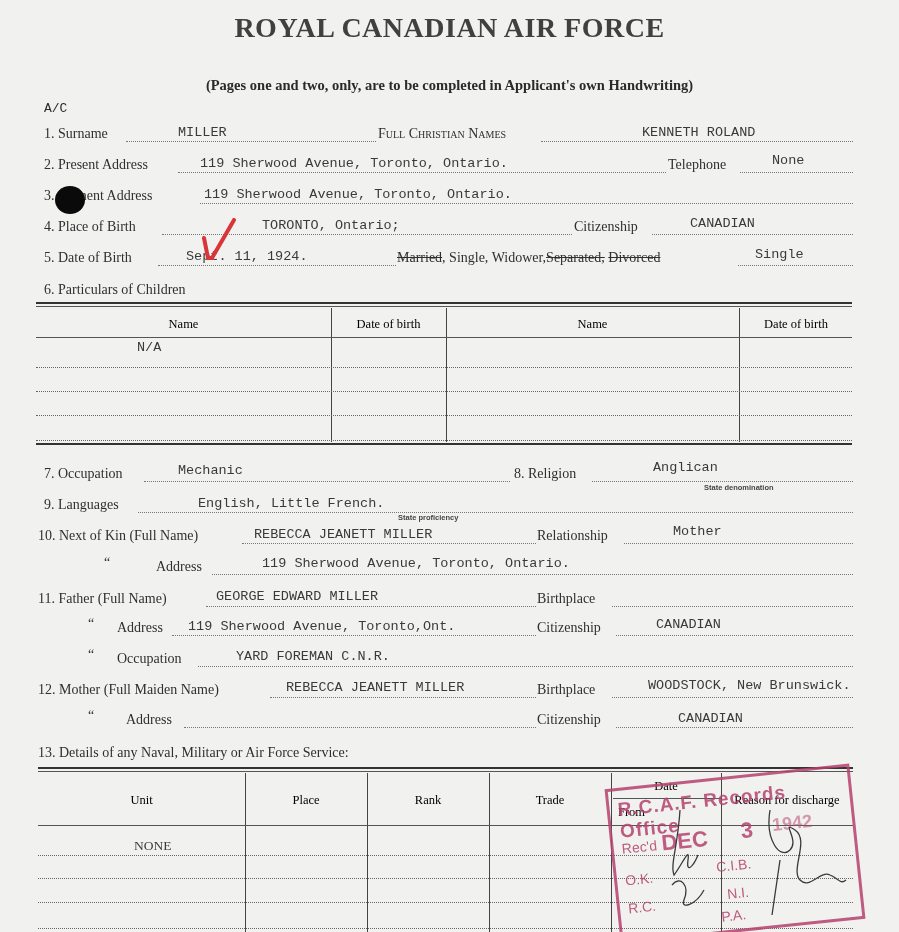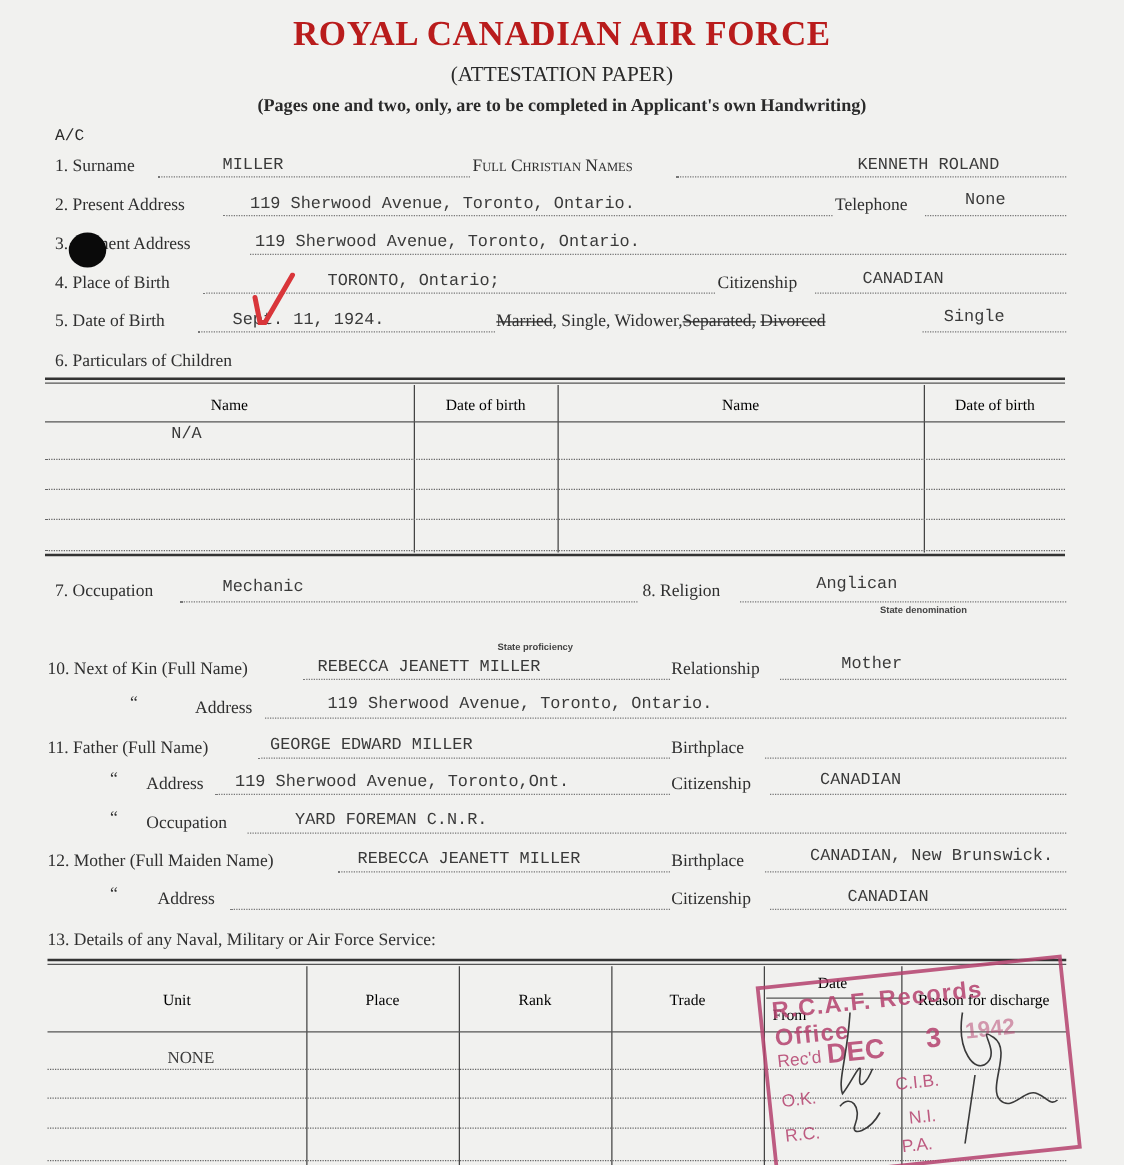--- a/index.html
+++ b/index.html
@@ -7,21 +7,21 @@
     width:899px; height:932px; overflow:hidden;
     background:#f1f1ef;
     font-family:"DejaVu Serif", "Liberation Serif", serif;
     color:#2a2a2a;
     position:relative;
   }
   .page { position:absolute; left:0; top:0; width:899px; height:932px; }
   .title {
     position:absolute; left:0; width:899px; text-align:center;
     top:12px; font-family:"Liberation Serif", serif; font-weight:bold;
-    font-size:28px; letter-spacing:0.5px; color:#b91c1c;
+    font-size:28px; letter-spacing:0.5px; color:#404040;
   }
   .subtitle {
     position:absolute; left:0; width:899px; text-align:center;
     top:50px; font-family:"Liberation Serif", serif; font-size:17px; color:#2a2a2a;
   }
   .instruction {
     position:absolute; left:0; width:899px; text-align:center;
     top:77px; font-family:"Liberation Serif", serif; font-size:14.5px; font-weight:bold; color:#2a2a2a;
   }
   .ac { position:absolute; left:44px; top:101px; font-family:"Liberation Mono", monospace; font-size:13px; }
@@ -80,31 +80,30 @@
   .stamp .s-ni { position:absolute; left:108px; top:106px; font-size:14px; }
   .stamp .s-pa { position:absolute; left:100px; top:128px; font-size:14px; }
   .sig { position:absolute; }
 </style>
 </head>
 <body>
 
 <div class="page">
 
   <div class="title">ROYAL CANADIAN AIR FORCE</div>
-  <div class="subtitle">(ATTESTATION PAPER)</div>
   <div class="instruction">(Pages one and two, only, are to be completed in Applicant's own Handwriting)</div>
   <div class="ac">A/C</div>
 
   <div class="row" style="top:122px;">
     <span class="lbl" style="left:44px;">1. Surname</span>
     <span class="dots" style="left:126px;width:250px;"></span>
     <span class="val" style="left:178px;">MILLER</span>
     <span class="lbl sc" style="left:378px;">Full Christian Names</span>
     <span class="dots" style="left:541px;width:312px;"></span>
-    <span class="val" style="left:642px;margin-left:44px;">KENNETH ROLAND</span>
+    <span class="val" style="left:642px;">KENNETH ROLAND</span>
   </div>
 
   <div class="row" style="top:153px;">
     <span class="lbl" style="left:44px;">2. Present Address</span>
     <span class="dots" style="left:178px;width:488px;"></span>
     <span class="val" style="left:200px;">119 Sherwood Avenue,  Toronto,  Ontario.</span>
     <span class="lbl" style="left:668px;">Telephone</span>
     <span class="dots" style="left:740px;width:113px;"></span>
     <span class="val" style="left:772px;bottom:7px;">None</span>
   </div>
@@ -163,20 +162,25 @@
   <div class="row" style="top:462px;">
     <span class="lbl" style="left:44px;">7. Occupation</span>
     <span class="dots" style="left:144px;width:366px;"></span>
     <span class="val" style="left:178px;bottom:6px;">Mechanic</span>
     <span class="lbl" style="left:514px;">8. Religion</span>
     <span class="dots" style="left:592px;width:261px;"></span>
     <span class="val" style="left:653px;bottom:9px;">Anglican</span>
   </div>
   <div class="small-note" style="left:656px;top:483px;">State denomination</div>
 
+  <div class="row" style="top:493px;">
+    <span class="lbl" style="left:44px;">9. Languages</span>
+    <span class="dots" style="left:138px;width:715px;"></span>
+    <span class="val" style="left:198px;">English, Little French.</span>
+  </div>
   <div class="small-note" style="left:350px;top:513px;">State proficiency</div>
 
   <div class="row" style="top:524px;">
     <span class="lbl" style="left:38px;">10. Next of Kin (Full Name)</span>
     <span class="dots" style="left:242px;width:294px;"></span>
     <span class="val" style="left:254px;">REBECCA JEANETT MILLER</span>
     <span class="lbl" style="left:537px;">Relationship</span>
     <span class="dots" style="left:624px;width:229px;"></span>
     <span class="val" style="left:673px;bottom:7px;">Mother</span>
   </div>
@@ -212,21 +216,21 @@
     <span class="dots" style="left:198px;width:655px;"></span>
     <span class="val" style="left:236px;bottom:5px;">YARD  FOREMAN     C.N.R.</span>
   </div>
 
   <div class="row" style="top:678px;">
     <span class="lbl" style="left:38px;">12. Mother (Full Maiden Name)</span>
     <span class="dots" style="left:270px;width:266px;"></span>
     <span class="val" style="left:286px;bottom:5px;">REBECCA JEANETT MILLER</span>
     <span class="lbl" style="left:537px;">Birthplace</span>
     <span class="dots" style="left:612px;width:241px;"></span>
-    <span class="val" style="left:648px;bottom:7px;">CANADIAN, New Brunswick.</span>
+    <span class="val" style="left:648px;bottom:7px;">WOODSTOCK, New Brunswick.</span>
   </div>
 
   <div class="row" style="top:708px;">
     <span class="lbl" style="left:88px;bottom:6px;">“</span>
     <span class="lbl" style="left:126px;">Address</span>
     <span class="dots" style="left:184px;width:352px;"></span>
     <span class="lbl" style="left:537px;">Citizenship</span>
     <span class="dots" style="left:616px;width:237px;"></span>
     <span class="val" style="left:678px;bottom:4px;">CANADIAN</span>
   </div>

